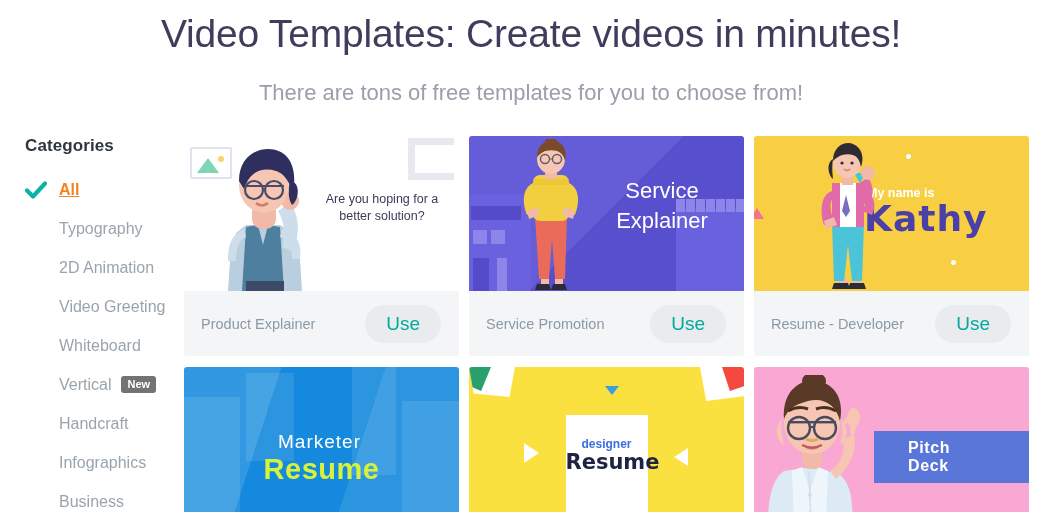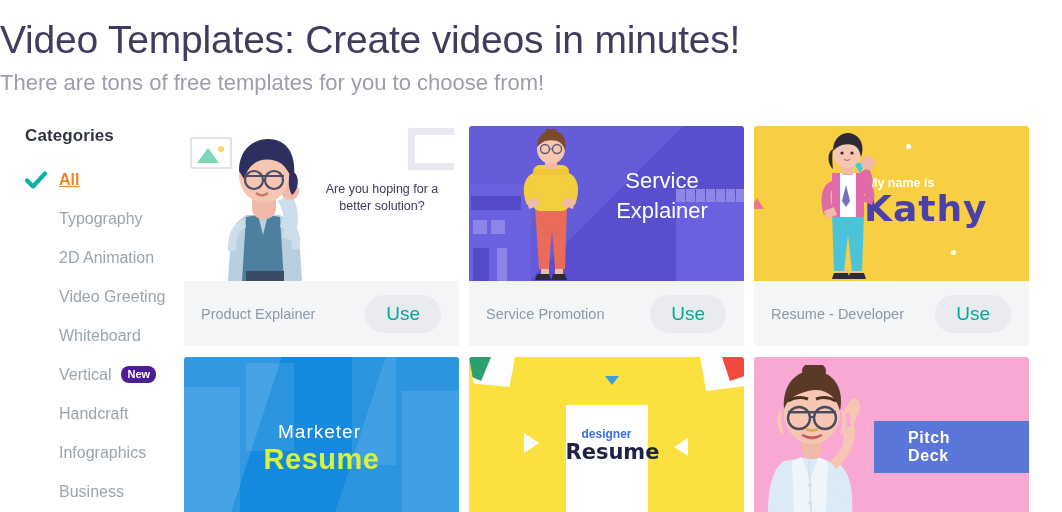--- a/index.html
+++ b/index.html
@@ -5,34 +5,34 @@
   * { box-sizing: border-box; margin: 0; padding: 0; }
   body {
     width: 1062px; height: 512px;
     background: #ffffff;
     font-family: "Liberation Sans", sans-serif;
     overflow: hidden;
     position: relative;
   }
 
   
-  .page-header { text-align: left; padding-top: 16px; }
+  .page-header { text-align: center; padding-top: 10px; }
   .page-title {
     font-size: 39px;
     font-weight: 400;
     color: #413c5c;
     letter-spacing: -0.2px;
     line-height: 48px;
   }
   .page-subtitle {
     font-size: 22px;
     font-weight: 400;
     color: #9d9dab;
     line-height: 34px;
-    margin-top: 2px;
+    margin-top: 18px;
   }
 
   
   .content { display: flex; margin-top: 26px; }
 
   
   .sidebar { width: 184px; flex: none; padding-left: 25px; }
   .sidebar-heading {
     font-size: 17px; font-weight: 700; color: #2f3640;
     margin-bottom: 14px; letter-spacing: 0.1px;
@@ -43,25 +43,25 @@
     position: relative;
   }
   .cat-check { width: 34px; flex: none; display: flex; align-items: center; }
   .cat-label {
     font-size: 16px; color: #9aa4ad; font-weight: 400;
     white-space: nowrap;
   }
   .cat-item.active .cat-label { color: #f5821f; font-weight: 600; text-decoration: underline; }
   .badge-new {
     display: inline-block;
-    background: #4c1d95;
+    background: #737373;
     color: #ffffff;
     font-size: 11px;
     font-weight: 700;
-    border-radius: 8px;
+    border-radius: 3px;
     padding: 3px 6px 3px 6px;
     margin-left: 10px;
     line-height: 11px;
     vertical-align: middle;
   }
 
   
   .grid {
     flex: 1;
     display: grid;

